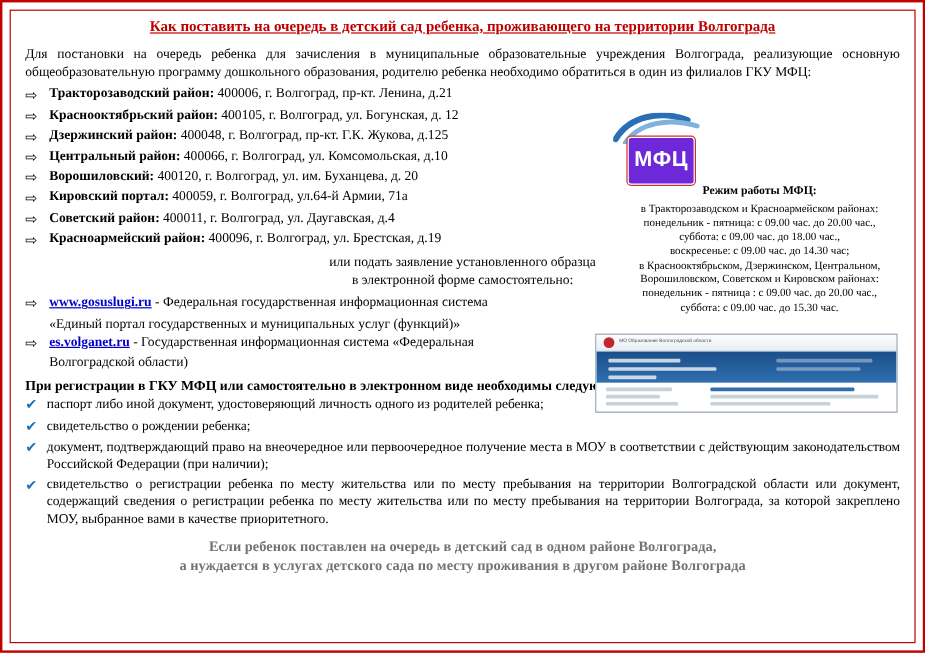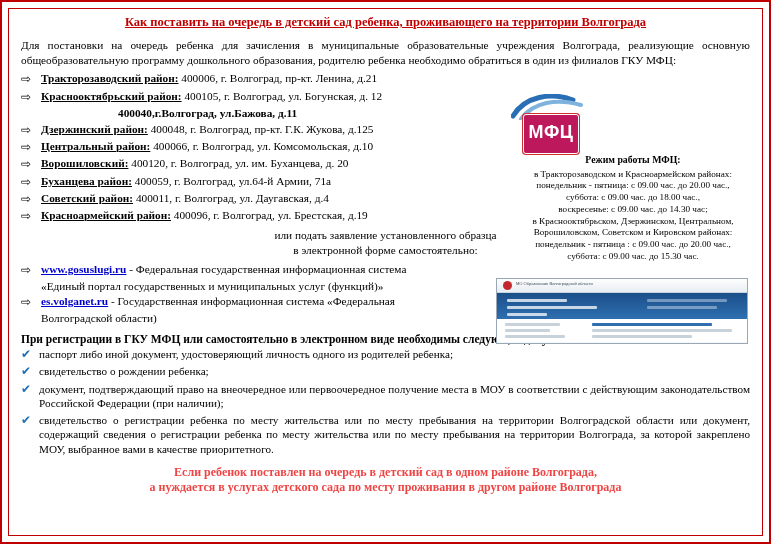--- a/index.html
+++ b/index.html
@@ -56,21 +56,21 @@
     margin-bottom: 1px;
   }
   .arrow {
     width: 20px;
     flex: 0 0 20px;
     color: #000;
     font-size: 12px;
     line-height: 1.35;
   }
   .li .txt { flex: 1 1 auto; }
-  .bold { font-weight: bold; text-decoration: underline; }
+  .bold { font-weight: bold; }
   .addr-cont {
     padding-left: 97px;
     font-size: 11.3px;
     line-height: 1.35;
     margin-bottom: 1px;
     font-weight: bold;
   }
   .center-line {
     text-align: center;
     font-size: 11.3px;
@@ -111,21 +111,21 @@
   }
   .chk {
     width: 18px;
     flex: 0 0 18px;
     color: #1f6fb5;
     font-size: 12px;
   }
   .chk-li .txt { flex: 1 1 auto; text-align: justify; }
   .footer {
     text-align: center;
-    color: #ef4444;
+    color: #737373;
     font-weight: bold;
     font-size: 12px;
     line-height: 1.3;
     margin-top: 8px;
   }
   
   .mfc-logo {
     position: absolute;
     top: 92px;
     left: 509px;
@@ -134,21 +134,21 @@
   }
   .mfc-logo .swoosh {
     position: absolute;
     top: 0; left: 0;
     width: 78px; height: 26px;
   }
   .mfc-badge {
     position: absolute;
     top: 20px; left: 12px;
     width: 54px; height: 38px;
-    background: #be185d;
+    background: #6d28d9;
     border-radius: 3px;
     color: #fff;
     font-family: "Liberation Sans", sans-serif;
     font-weight: bold;
     font-size: 18px;
     text-align: center;
     line-height: 34px;
     letter-spacing: 0.5px;
     border: 1px solid #fff;
     box-shadow: 0 0 0 1px #d32f2f;
@@ -240,36 +240,35 @@
 
     <ul class="list">
       <li class="li">
         <span class="arrow">⇨</span>
         <span class="txt"><span class="bold">Тракторозаводский район:</span><span> 400006, г. Волгоград, пр-кт. Ленина, д.21</span></span>
       </li>
       <li class="li">
         <span class="arrow">⇨</span>
         <span class="txt"><span class="bold">Краснооктябрьский район:</span><span> 400105, г. Волгоград, ул. Богунская, д. 12</span></span>
       </li>
-      <li class="addr-cont">400040,г.Волгоград, ул.Бажова, д.11</li>
       <li class="li">
         <span class="arrow">⇨</span>
         <span class="txt"><span class="bold">Дзержинский район:</span><span> 400048, г. Волгоград, пр-кт. Г.К. Жукова, д.125</span></span>
       </li>
       <li class="li">
         <span class="arrow">⇨</span>
         <span class="txt"><span class="bold">Центральный район:</span><span> 400066, г. Волгоград, ул. Комсомольская, д.10</span></span>
       </li>
       <li class="li">
         <span class="arrow">⇨</span>
         <span class="txt"><span class="bold">Ворошиловский:</span><span> 400120, г. Волгоград,  ул. им. Буханцева, д. 20</span></span>
       </li>
       <li class="li">
         <span class="arrow">⇨</span>
-        <span class="txt"><span class="bold">Буханцева район:</span><span> 400059, г. Волгоград, ул.64-й Армии, 71а</span></span>
+        <span class="txt"><span class="bold">Кировский портал:</span><span> 400059, г. Волгоград, ул.64-й Армии, 71а</span></span>
       </li>
       <li class="li">
         <span class="arrow">⇨</span>
         <span class="txt"><span class="bold">Советский район:</span><span> 400011, г. Волгоград, ул. Даугавская, д.4</span></span>
       </li>
       <li class="li">
         <span class="arrow">⇨</span>
         <span class="txt"><span class="bold">Красноармейский район:</span><span>  400096, г. Волгоград, ул. Брестская, д.19</span></span>
       </li>
     </ul>

